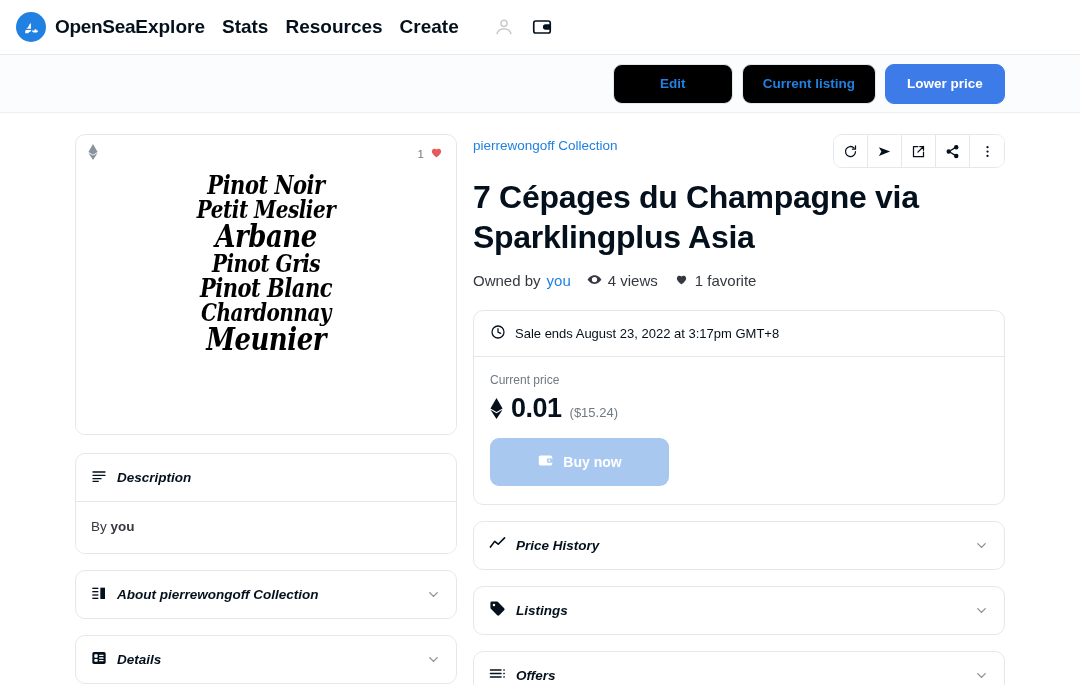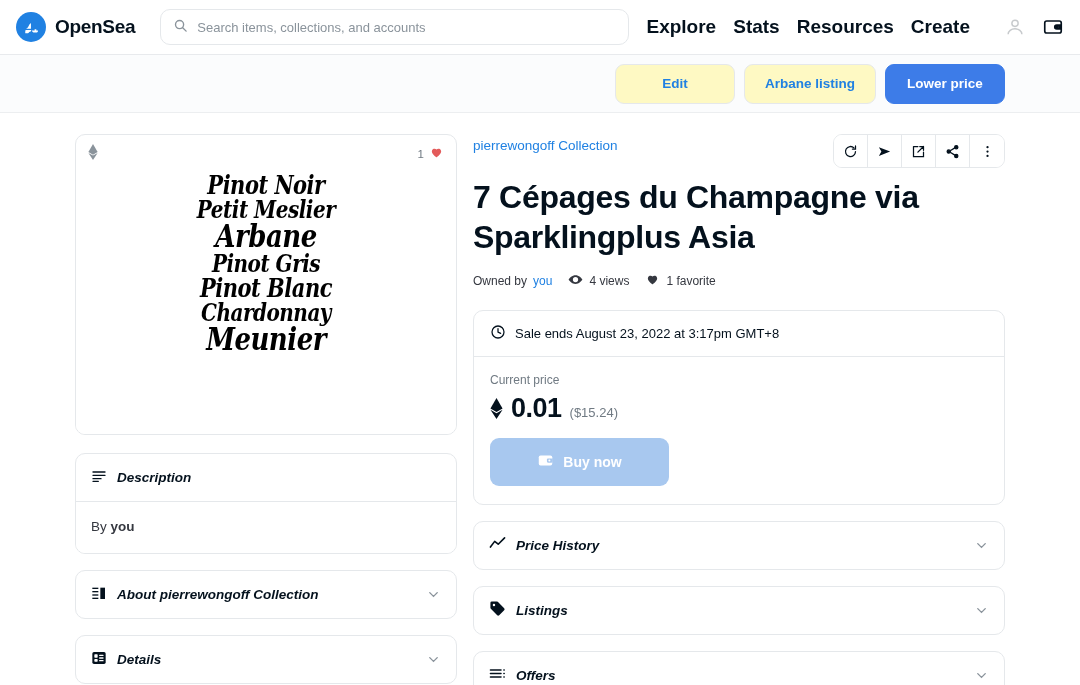--- a/index.html
+++ b/index.html
@@ -65,21 +65,21 @@
     gap: 9px;
   }
   .btn {
     height: 40px; min-width: 120px;
     border-radius: 9px;
     font-size: 13.5px; font-weight: bold;
     display: flex; align-items: center; justify-content: center;
     cursor: pointer; padding: 0 20px;
     font-family: "Liberation Sans", sans-serif;
   }
-  .btn-outline { background: #fef9c3; border: 1px solid #e5e8eb; color: #2081e2; }
+  .btn-outline { background: #000000; border: 1px solid #e5e8eb; color: #2081e2; }
   .btn-primary { background: #3d7ce8; border: 1px solid #3d7ce8; color: #fff; }
 
   
   .page {
     display: flex; gap: 16px;
     padding: 21px 75px 0 75px;
     align-items: flex-start;
   }
   .col-left { width: 382px; flex: 0 0 382px; }
   .col-right { flex: 1 1 auto; }
@@ -159,21 +159,21 @@
   }
   .icon-btn:last-child { border-right: 0; }
 
   .item-title {
     font-size: 32px; font-weight: bold;
     line-height: 1.26; letter-spacing: -0.3px;
     color: #04111d; margin-bottom: 14px;
     max-width: 515px;
   }
   .meta-row { display: flex; align-items: center; gap: 16px; margin-bottom: 20px; }
-  .meta-item { display: flex; align-items: center; gap: 6px; font-size: 12px; color: #353840; }
+  .meta-item { display: flex; align-items: center; gap: 6px; font-size: 15px; color: #353840; }
   .meta-link { color: #2081e2; cursor: pointer; }
 
   .price-card { margin-bottom: 16px; }
   .sale-ends {
     height: 46px; display: flex; align-items: center; gap: 9px;
     padding: 0 16px; border-bottom: 1px solid #e5e8eb;
     font-size: 13px; color: #04111d;
   }
   .price-body { padding: 16px 16px 18px 16px; }
   .price-label { font-size: 12px; color: #707a83; margin-bottom: 6px; }
@@ -198,31 +198,20 @@
       <svg width="19" height="19" viewBox="0 0 24 24" fill="none">
         <circle cx="12" cy="12" r="11" fill="#2081e2"></circle>
         <path d="M5.2 13.6h6.1V6.4c-1.5 1.1-2.6 2.6-3.2 4.3-.5 1.1-1.4 2.1-2.9 2.9z" fill="#fff"></path>
         <path d="M4.6 15.1h6.6c.2 0 .3.1.3.3v.9c0 .1-.1.2-.2.3-.5.2-2 .8-2.6 1.7-.7 1.1-2.5 1-2.5 1H4.1v-1.9c0-.9.3-1.7.5-2.3z" fill="#fff"></path>
         <path d="M19.9 15.7h-1.8v-1.1c0-.2-.1-.3-.3-.3h-1.6c-.2 0-.3.1-.3.3v1.1h-3.4c-.2 0-.3.2-.2.4.5.9 1.6 2.3 3.6 2.3h2.3c1.1 0 2-.9 2-2v-.4c0-.2-.1-.3-.3-.3z" fill="#fff"></path>
       </svg>
     </span>
     <span class="brand-name">OpenSea</span>
   </div>
 
-  <div class="search-wrap">
-    <div class="search-box">
-      <span>
-        <svg width="15" height="15" viewBox="0 0 24 24" fill="none" stroke="#8a939b" stroke-width="2.2">
-          <circle cx="10.5" cy="10.5" r="6.5"></circle>
-            <line x1="15.5" y1="15.5" x2="21" y2="21" stroke-linecap="round"></line>
-        </svg>
-      </span>
-      <input type="text" value="" placeholder="Search items, collections, and accounts" style="">
-    </div>
-  </div>
 
   <div class="nav-links">
     <a class="nav-link">Explore</a>
     <a class="nav-link">Stats</a>
     <a class="nav-link">Resources</a>
     <a class="nav-link">Create</a>
     <div class="nav-icons">
       <span class="account-icon">
         <svg width="22" height="22" viewBox="0 0 24 24" fill="none" stroke="#04111d" stroke-width="1.6">
           <circle cx="12" cy="8" r="3.4"></circle>
@@ -235,21 +224,21 @@
           <path d="M16 9h5v6h-5a3 3 0 010-6z" fill="#04111d" stroke="none"></path>
           <circle cx="18" cy="12" r="1.1" fill="#fff"></circle>
         </svg>
       </span>
     </div>
   </div>
 </div>
 
 <div class="actionbar">
   <div class="btn btn-outline">Edit</div>
-  <div class="btn btn-outline">Arbane listing</div>
+  <div class="btn btn-outline">Current listing</div>
   <div class="btn btn-primary">Lower price</div>
 </div>
 
 <div class="page">
 
   <div class="col-left">
 
     <div class="card media-card">
       <div class="media-head">
         <span>

